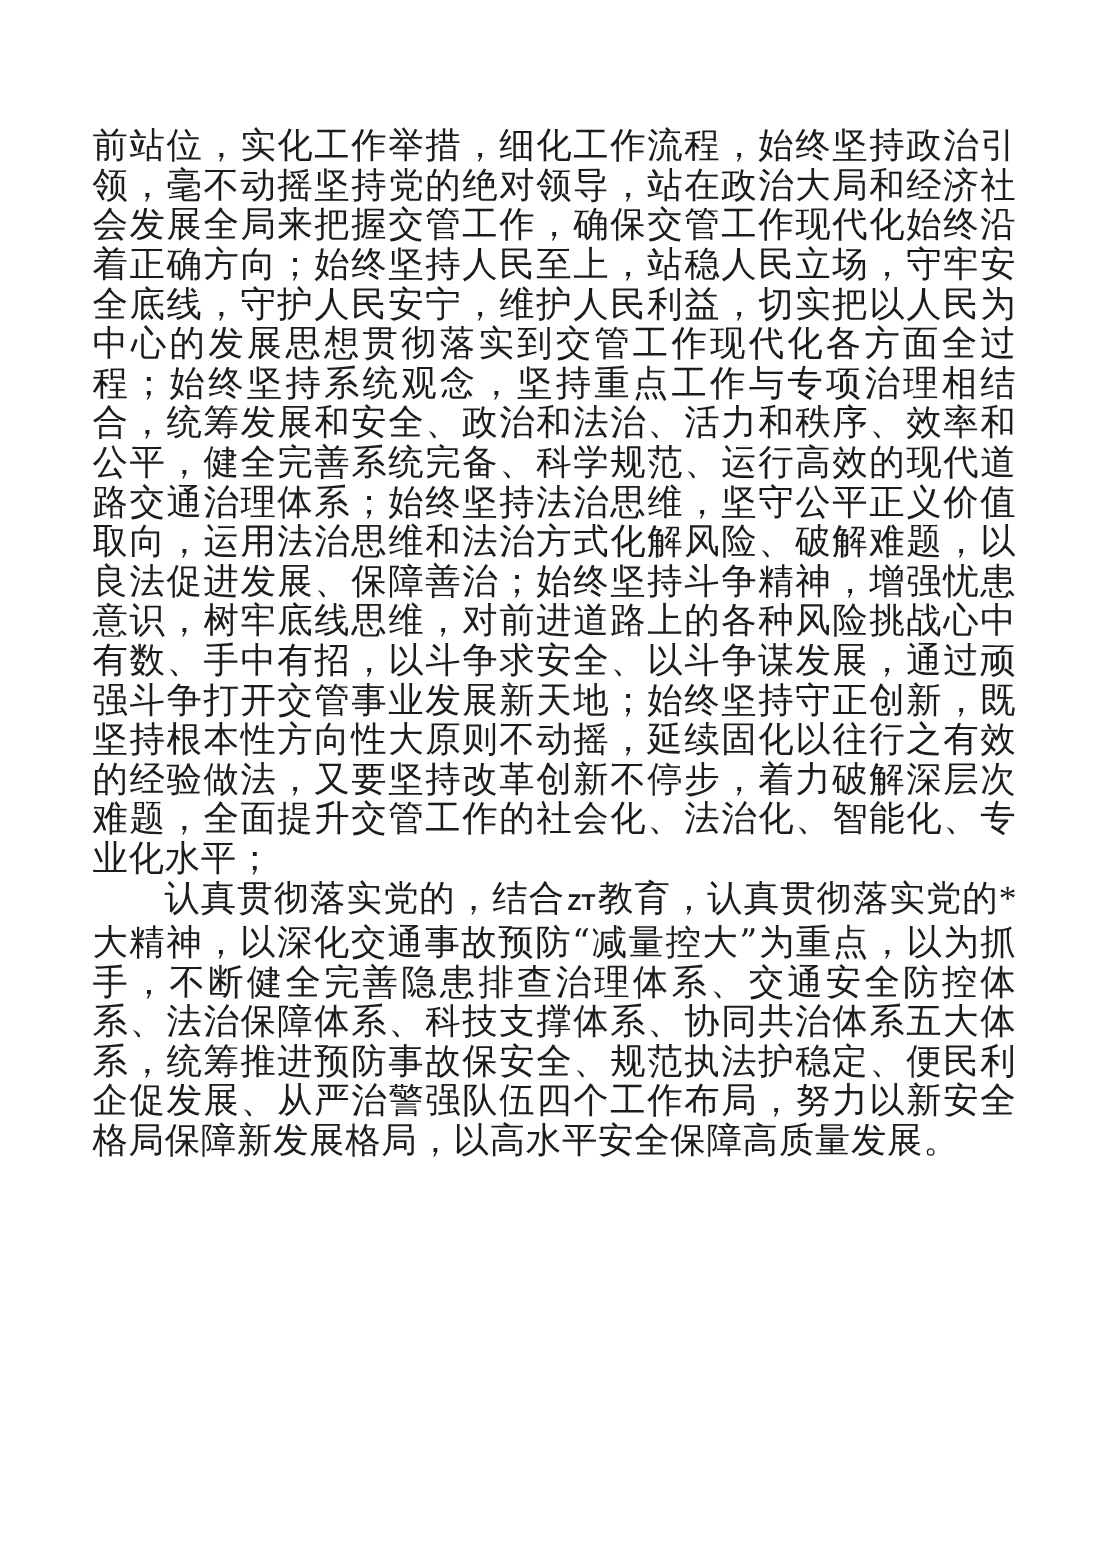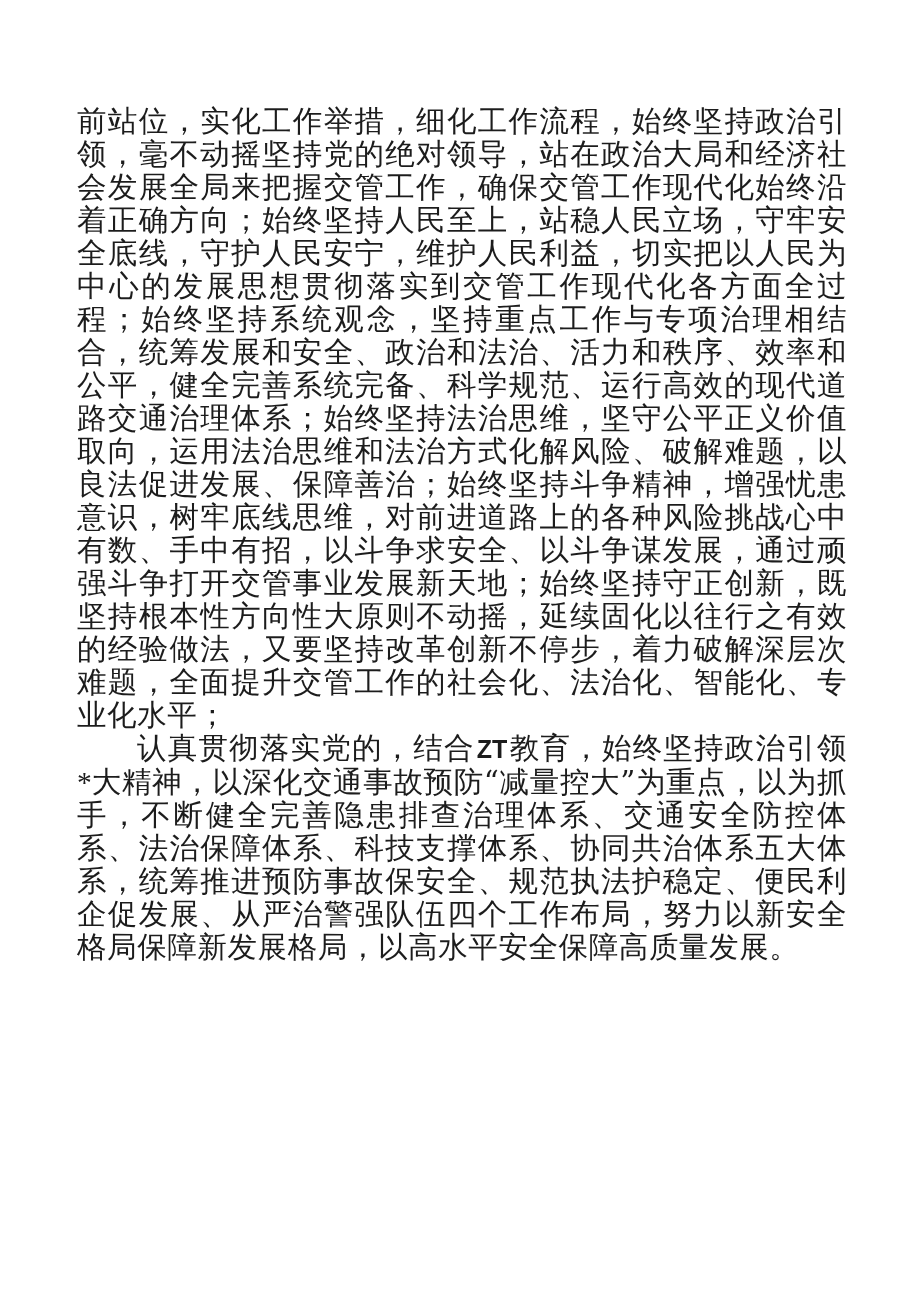--- a/index.html
+++ b/index.html
@@ -49,34 +49,34 @@
     text-indent: 0;
   }
 
   .para.indented {
     text-indent: 60px;
   }
 
   .latin-bold {
     font-family: "Liberation Sans", sans-serif;
     font-weight: 700;
-    font-size: 25px;
+    font-size: 19px;
     letter-spacing: 0px;
     padding: 0 2px;
   }
 
   .mask-mark {
     font-family: "Liberation Serif", serif;
     letter-spacing: 0;
   }
 </style>
 </head>
 <body>
 
 <div class="page">
   <div class="text-column">
 
     <p class="para continuation">前站位，实化工作举措，细化工作流程，始终坚持政治引领，毫不动摇坚持党的绝对领导，站在政治大局和经济社会发展全局来把握交管工作，确保交管工作现代化始终沿着正确方向；始终坚持人民至上，站稳人民立场，守牢安全底线，守护人民安宁，维护人民利益，切实把以人民为中心的发展思想贯彻落实到交管工作现代化各方面全过程；始终坚持系统观念，坚持重点工作与专项治理相结合，统筹发展和安全、政治和法治、活力和秩序、效率和公平，健全完善系统完备、科学规范、运行高效的现代道路交通治理体系；始终坚持法治思维，坚守公平正义价值取向，运用法治思维和法治方式化解风险、破解难题，以良法促进发展、保障善治；始终坚持斗争精神，增强忧患意识，树牢底线思维，对前进道路上的各种风险挑战心中有数、手中有招，以斗争求安全、以斗争谋发展，通过顽强斗争打开交管事业发展新天地；始终坚持守正创新，既坚持根本性方向性大原则不动摇，延续固化以往行之有效的经验做法，又要坚持改革创新不停步，着力破解深层次难题，全面提升交管工作的社会化、法治化、智能化、专业化水平；</p>
 
-    <p class="para indented"><span>认真贯彻落实党的，结合</span><span class="latin-bold">ZT</span><span>教育，始终坚持政治引领</span><span class="mask-mark">*</span><span>大精神，以深化交通事故预防“减量控大”为重点，以为抓手，不断健全完善隐患排查治理体系、交通安全防控体系、法治保障体系、科技支撑体系、协同共治体系五大体系，统筹推进预防事故保安全、规范执法护稳定、便民利企促发展、从严治警强队伍四个工作布局，努力以新安全格局保障新发展格局，以高水平安全保障高质量发展。</span></p>
+    <p class="para indented"><span>认真贯彻落实党的，结合</span><span class="latin-bold">ZT</span><span>教育，认真贯彻落实党的</span><span class="mask-mark">*</span><span>大精神，以深化交通事故预防“减量控大”为重点，以为抓手，不断健全完善隐患排查治理体系、交通安全防控体系、法治保障体系、科技支撑体系、协同共治体系五大体系，统筹推进预防事故保安全、规范执法护稳定、便民利企促发展、从严治警强队伍四个工作布局，努力以新安全格局保障新发展格局，以高水平安全保障高质量发展。</span></p>
 
   </div>
 </div>
 
 </body></html>

